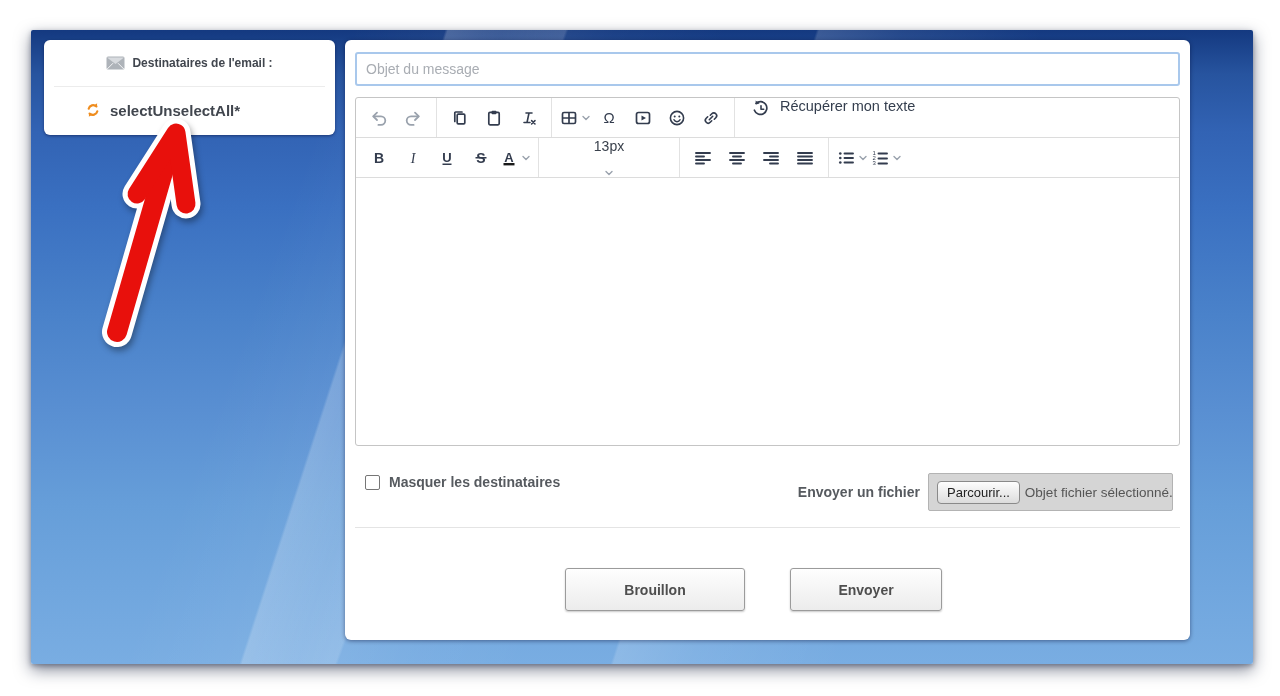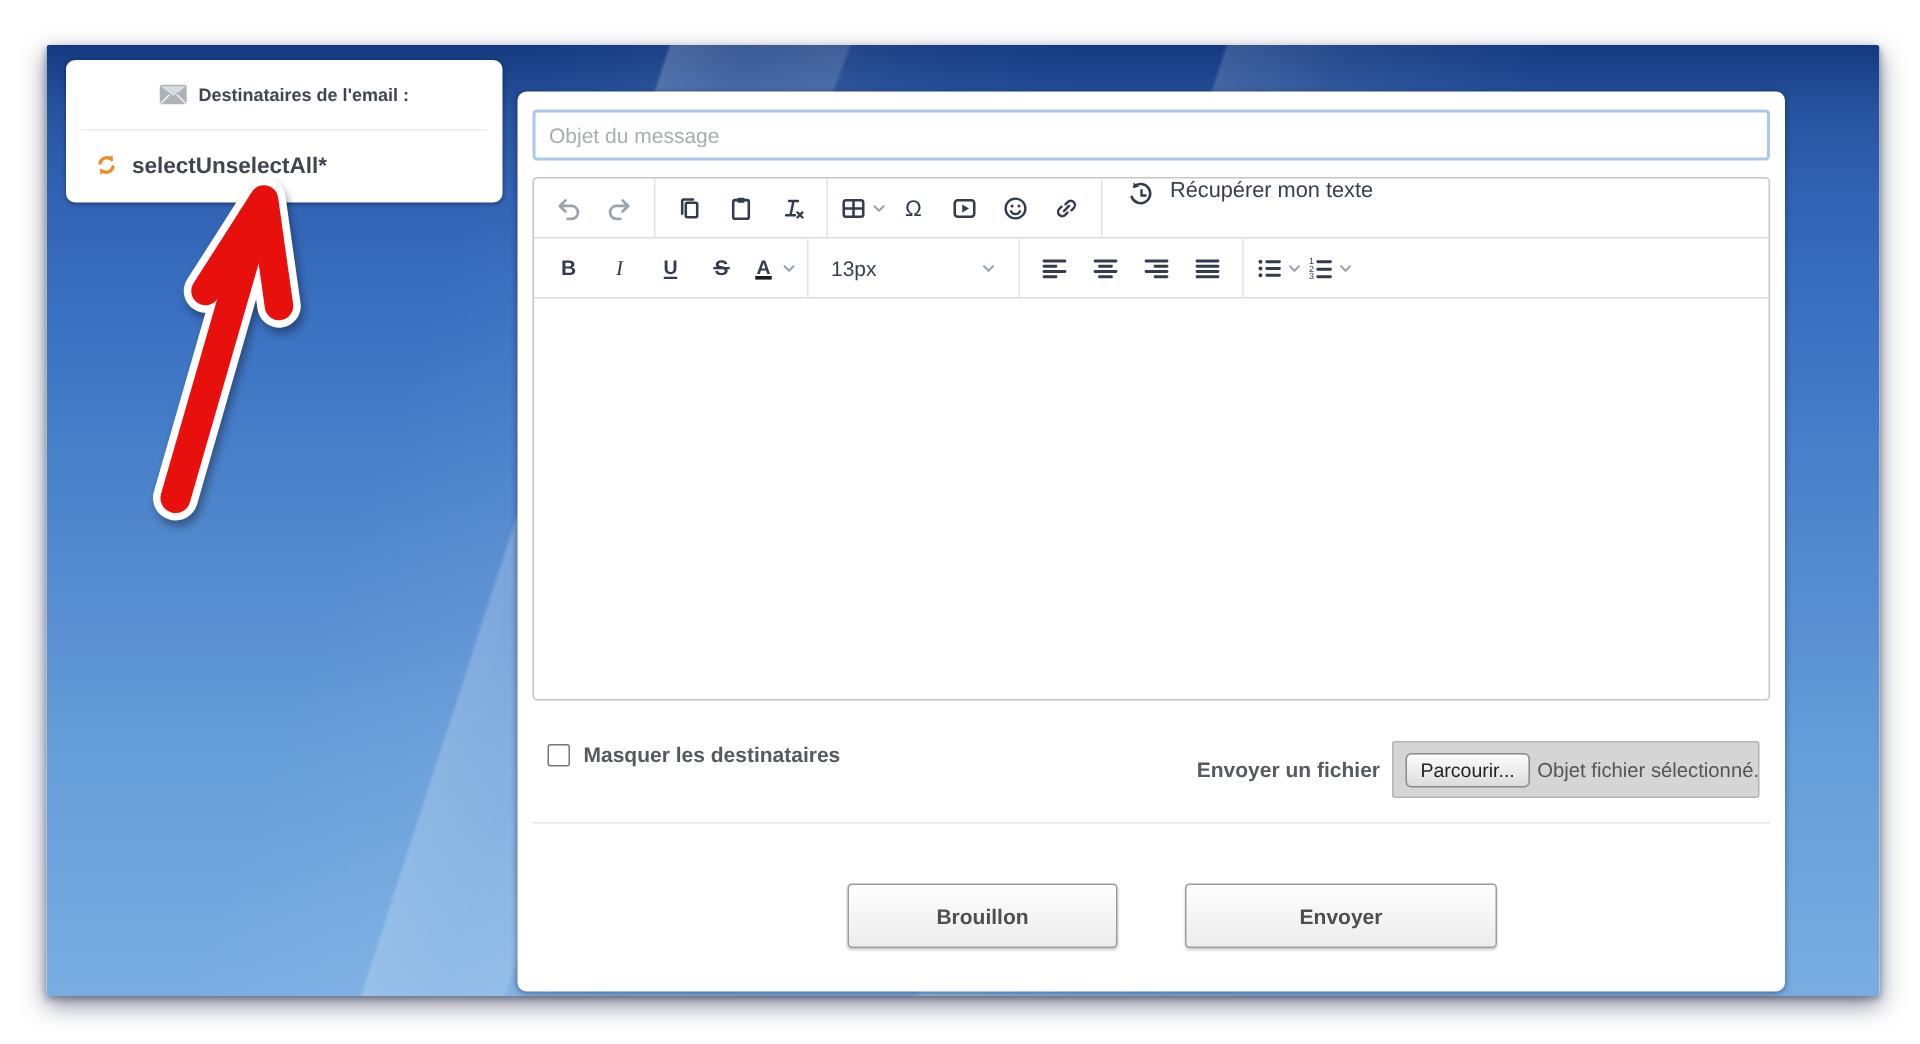--- a/index.html
+++ b/index.html
@@ -21,25 +21,25 @@
   }
   
   .left-card {
     position:absolute; left:44px; top:40px; width:291px; height:95px;
     background:#fff; border-radius:6px; box-shadow:0 1px 3px rgba(0,0,40,.45);
   }
   .card-title { display:flex; align-items:center; justify-content:center; gap:7px;
     height:46px; font-size:12px; font-weight:bold; color:#41464e; }
   .card-divider { border-top:1px solid #ececec; margin:0 10px; }
   .card-item { display:flex; align-items:center; gap:8px; height:46px;
-    padding-left:18px; font-size:15px; font-weight:bold; color:#41464e; cursor:pointer; }
+    padding-left:40px; font-size:15px; font-weight:bold; color:#41464e; cursor:pointer; }
   
   .main-panel {
     position:absolute; left:345px; top:40px; width:845px; height:600px;
-    background:#fff; border-radius:6px; box-shadow:0 1px 4px rgba(0,0,40,.45);margin-top:21px;
+    background:#fff; border-radius:6px; box-shadow:0 1px 4px rgba(0,0,40,.45);
   }
   .subject-input {
     position:absolute; left:10px; top:12px; width:825px; height:34px;
     border:2px solid #a9c8ec; border-radius:3px; padding:0 9px;
     font-size:14px; color:#333; outline:none; font-family:"Liberation Sans", sans-serif;
   }
   .subject-input::placeholder { color:#a9adb3; opacity:1; }
   .editor {
     position:absolute; left:10px; top:57px; width:825px; height:349px;
     border:1px solid #c5c5c5; border-radius:3px; background:#fff; overflow:hidden;
@@ -48,42 +48,42 @@
     border-bottom:1px solid #dcdcdc; padding-left:6px; }
   button.tb { width:34px; height:40px; display:flex; align-items:center; justify-content:center;
     background:none; border:none; padding:0; cursor:pointer; }
   .tb-wide { width:auto; gap:2px; padding:0 3px; }
   .sep { width:1px; align-self:stretch; background:#e2e2e2; margin:0 6px; }
   .recover-btn { display:flex; align-items:flex-start; gap:9px; height:40px; padding:0 10px;
     background:none; border:none; cursor:pointer;
     font-size:14.5px; color:#343e4e; font-family:"Liberation Sans", sans-serif; }
   .fontsize-dd { display:flex; align-items:center; justify-content:space-between;
     width:128px; height:40px; padding:0 9px; cursor:pointer; background:none; border:none;
-    font-size:14px; color:#3a414c; font-family:"Liberation Sans", sans-serif; }
+    font-size:14px; color:#3a414c; font-family:"Liberation Sans", sans-serif;flex-direction:column; }
   .editor-body { height:267px; cursor:text; }
   
   .hide-row { position:absolute; left:20px; top:434px; display:flex; align-items:center; gap:9px;justify-content:center; }
   .hide-row input[type=checkbox] { appearance:none; width:15px; height:15px;
     border:1px solid #767676; border-radius:2px; background:#fff; cursor:pointer; }
   .hide-row label { font-size:14px; font-weight:bold; color:#565a5f; cursor:pointer; }
   .attach-row { position:absolute; top:433px; right:17px; display:flex; align-items:center; gap:8px; }
   .attach-label { font-size:14px; font-weight:bold; color:#565a5f; }
   .filebox { display:flex; align-items:center; gap:5px; height:38px; width:245px;
     background:#d5d5d5; border:1px solid #b3b3b3; border-radius:2px; padding:0 8px; cursor:pointer; }
   .browse-btn { background:linear-gradient(#fdfdfd,#dcdcdc); border:1px solid #8a8a8a;
     border-radius:4px; padding:3px 9px; font-size:13px; color:#222; cursor:pointer;
     font-family:"Liberation Sans", sans-serif; }
   .no-file { font-size:13.5px; color:#555; white-space:nowrap; }
   .bottom-divider { position:absolute; left:10px; right:10px; top:487px; border-top:1px solid #e4e4e4; }
   .action-btn { position:absolute; top:528px; height:43px;
     background:linear-gradient(#fefefe,#ececec); border:1px solid #9b9b9b; border-radius:3px;
     font-size:14px; font-weight:bold; color:#4e4e4e; box-shadow:0 1px 2px rgba(0,0,0,.22);
     cursor:pointer; font-family:"Liberation Sans", sans-serif; }
   .btn-draft { left:220px; width:180px; }
-  .btn-send  { left:445px; width:208px; }
+  .btn-send  { left:445px; width:152px; }
   
   .arrow-overlay { position:absolute; left:0; top:0; width:1280px; height:696px;
     pointer-events:none; filter:drop-shadow(2px 4px 3px rgba(0,0,0,.35)); }
   svg { display:block; }
 </style>
 </head>
 <body>
 
 <div class="screen">
   <div class="wallpaper"></div>

